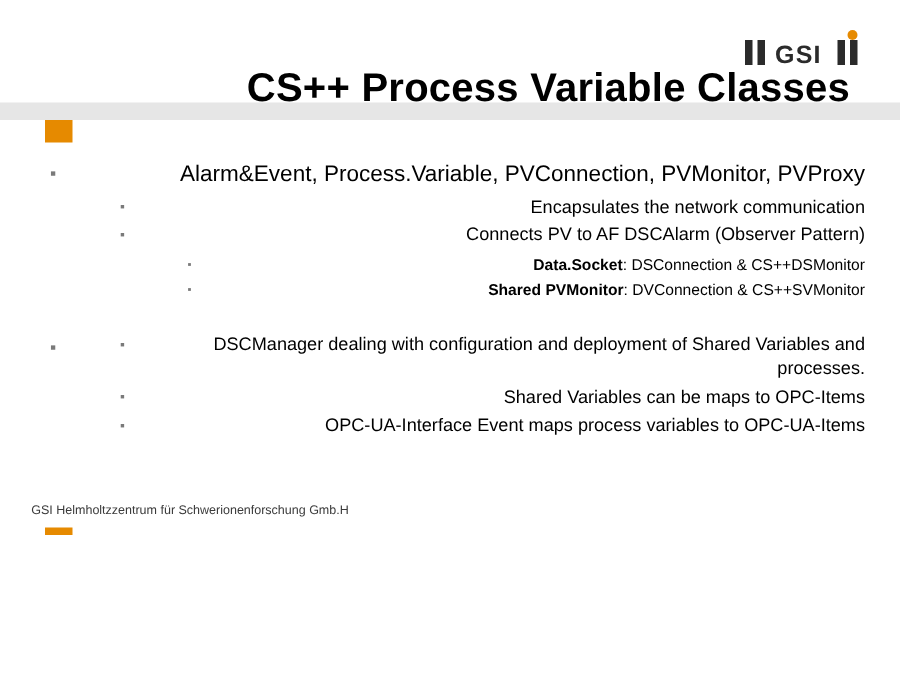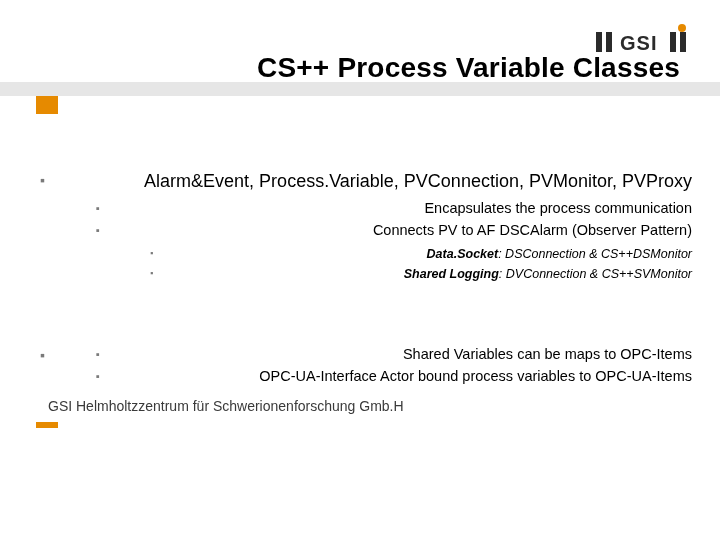--- a/index.html
+++ b/index.html
@@ -24,21 +24,21 @@
     top: 22px;
     right: 28px;
   }
   .title-area {
     position: absolute;
     top: 52px;
     left: 40px;
     right: 40px;
   }
   .title-text {
-    font-size: 28px;
+    font-size: 32px;
     font-weight: bold;
     letter-spacing: 0.2px;
   }
   .gray-strip {
     position: absolute;
     top: 82px;
     left: 0;
     right: 0;
     height: 14px;
     background: #e6e6e6;
@@ -61,21 +61,20 @@
     list-style: none;
     padding: 0;
     margin: 0;
   }
   ul.lvl1 > li {
     position: relative;
     padding-left: 24px;
     font-size: 18px;
     line-height: 1.25;
     margin-bottom: 6px;
-    margin-top: 42px;
   }
   ul.lvl1 > li::before {
     content: "▪";
     position: absolute;
     left: 0;
     top: 2px;
     color: #7a7a7a;
     font-size: 14px;
   }
   ul.lvl1 > li.spacer {
@@ -110,37 +109,36 @@
     list-style: none;
     padding: 0;
     margin: 4px 0 6px 34px;
   }
   ul.lvl3 > li {
     position: relative;
     padding-left: 16px;
     font-size: 12.5px;
     line-height: 1.45;
     margin-bottom: 2px;
-    font-style: italic;
   }
   ul.lvl3 > li::before {
     content: "▪";
     position: absolute;
     left: 0;
     top: 2px;
     color: #7a7a7a;
     font-size: 9px;
   }
   .b { font-weight: bold; }
 
   .footer {
     position: absolute;
     bottom: 14px;
-    left: 48px;
-    font-size: 14px;
+    left: 25px;
+    font-size: 10px;
     color: #3a3a3a;
   }
   .orange-bar-bottom {
     position: absolute;
     bottom: 0;
     left: 36px;
     width: 22px;
     height: 6px;
     background: #e68a00;
   }
@@ -167,37 +165,38 @@
 
   <div class="gray-strip"></div>
   <div class="orange-block"></div>
 
   <div class="content">
     <ul class="lvl1">
 
       <li>
         <span>Alarm&amp;Event, Process.Variable, PVConnection, PVMonitor, PVProxy</span>
         <ul class="lvl2">
-          <li>Encapsulates the process communication</li>
+          <li>Encapsulates the network communication</li>
           <li>
             <span>Connects PV to AF DSCAlarm (Observer Pattern)</span>
             <ul class="lvl3">
               <li><span class="b">Data.Socket</span><span>: DSConnection &amp; CS++DSMonitor</span></li>
-              <li><span class="b">Shared Logging</span><span>: DVConnection &amp; CS++SVMonitor</span></li>
+              <li><span class="b">Shared PVMonitor</span><span>: DVConnection &amp; CS++SVMonitor</span></li>
             </ul>
           </li>
         </ul>
       </li>
 
       <li class="spacer"></li>
 
       <li>
         <ul class="lvl2">
+          <li>DSCManager dealing with configuration and deployment of Shared Variables and processes.</li>
           <li>Shared Variables can be maps to OPC-Items</li>
-          <li>OPC-UA-Interface Actor bound process variables to OPC-UA-Items</li>
+          <li>OPC-UA-Interface Event maps process variables to OPC-UA-Items</li>
         </ul>
       </li>
 
     </ul>
   </div>
 
   <div class="footer">GSI Helmholtzzentrum für Schwerionenforschung Gmb.H</div>
   <div class="orange-bar-bottom"></div>
 
 </div>

